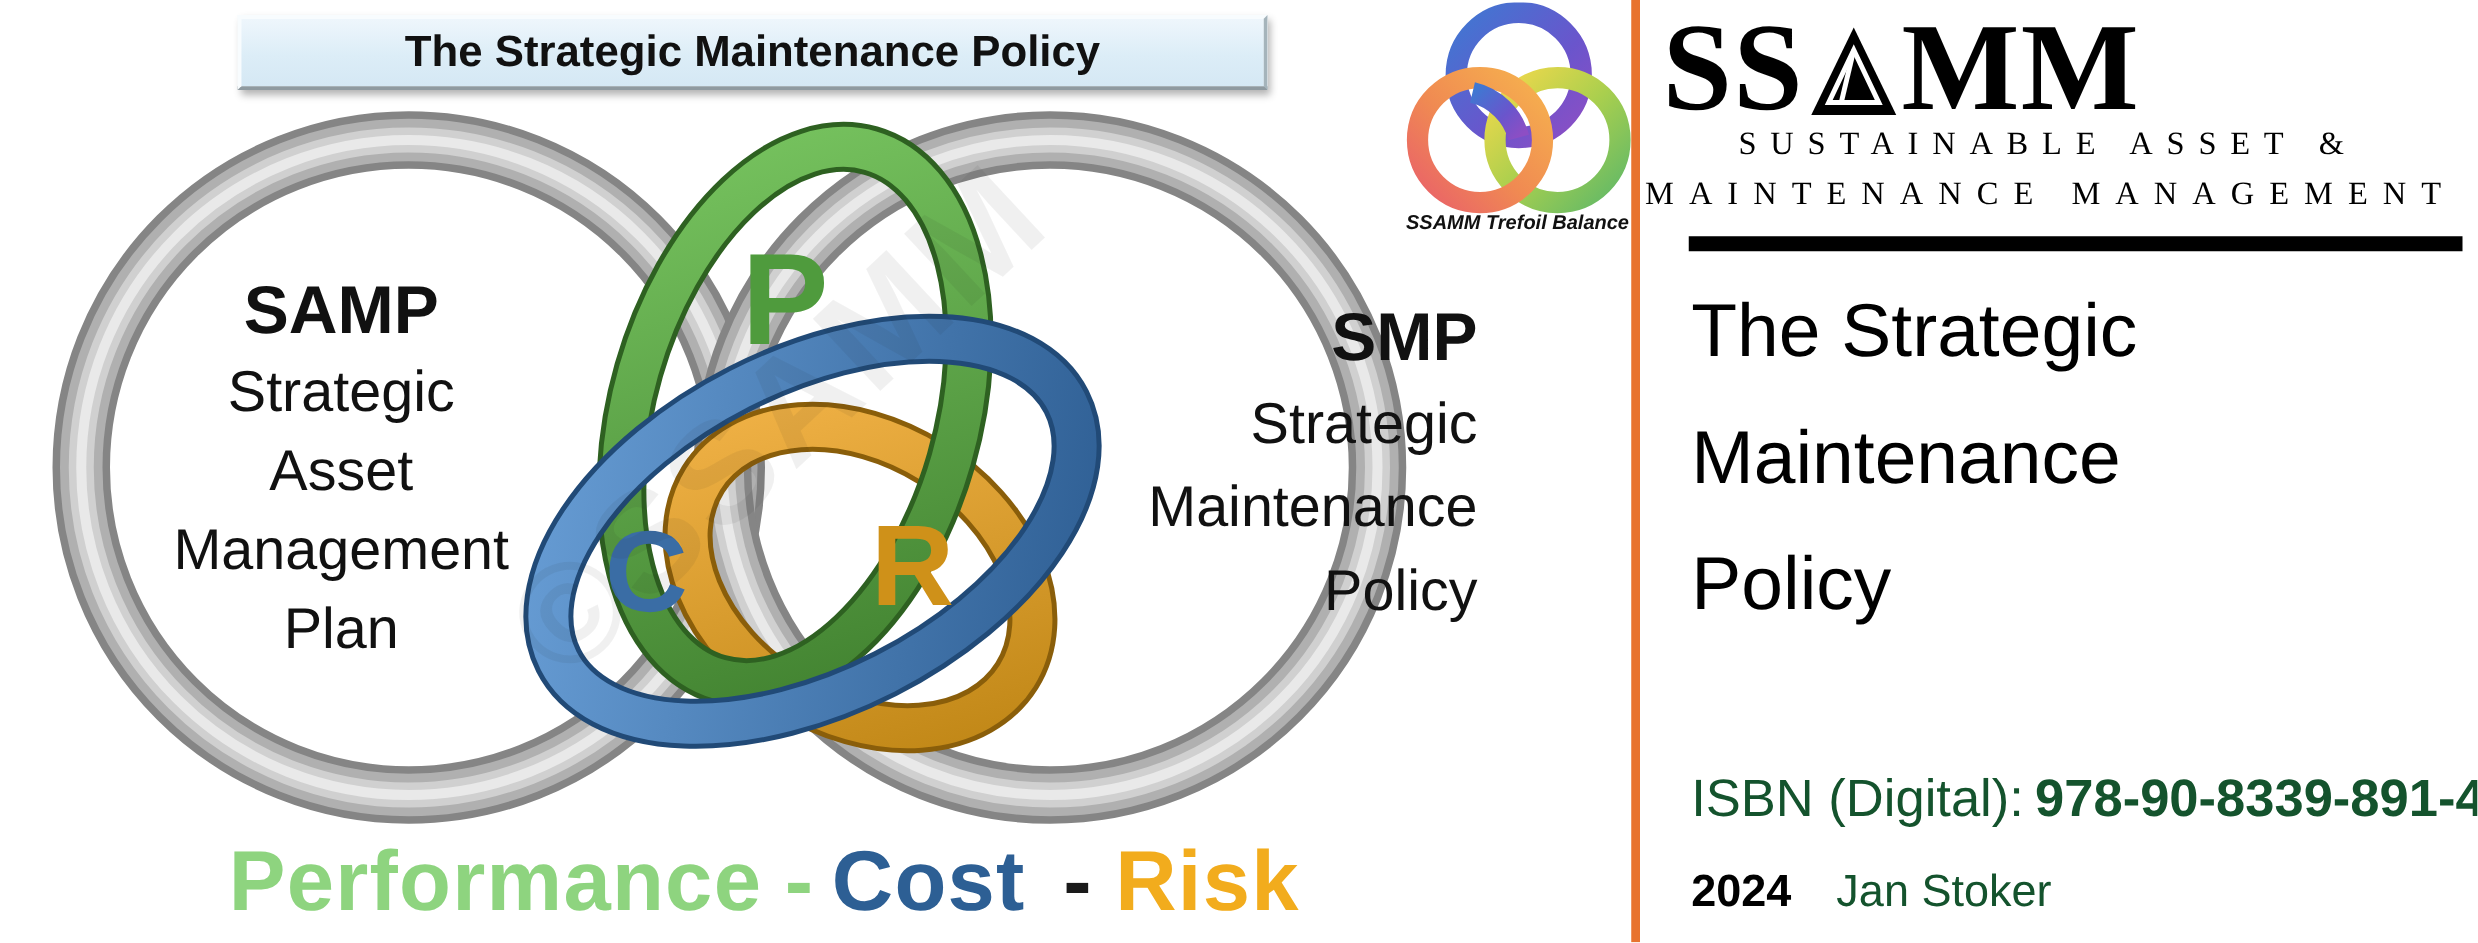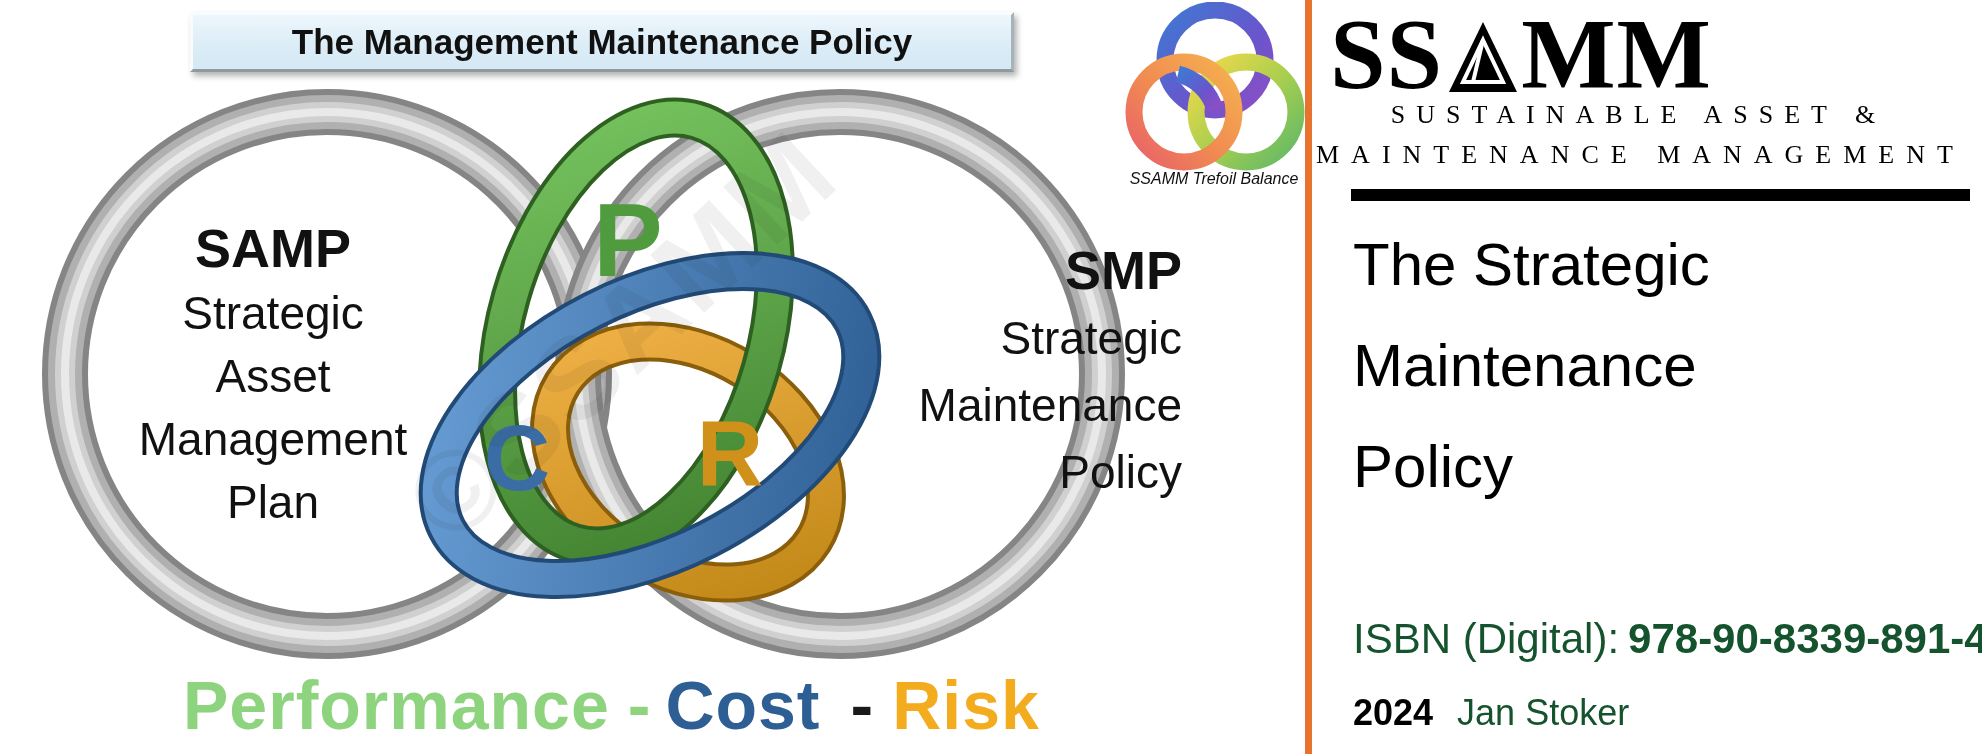--- a/index.html
+++ b/index.html
@@ -29,21 +29,21 @@
           white-space:nowrap;letter-spacing:1px;}
   .phrase .perf{color:#8ED47F;}
   .phrase .sep1{color:#8ED47F;margin:0 14px 0 18px;}
   .phrase .cost{color:#2D5F94;}
   .phrase .sep2{color:#1a1a1a;margin:0 18px 0 30px;}
   .phrase .risk{color:#F2AC1D;}
 
   
   .badge{position:absolute;left:1118px;top:2px;width:192px;height:192px;}
   .badge-caption{position:absolute;left:1118px;top:170px;width:192px;text-align:center;
-                 font-size:16px;font-weight:normal;font-style:italic;color:#111;}
+                 font-size:16px;font-weight:bold;font-style:italic;color:#111;}
 
   
   .divider{position:absolute;left:1305px;top:0;width:7px;height:754px;background:#E8732E;}
 
   
   .brand-row{position:absolute;left:1330px;top:6px;width:645px;display:flex;
              align-items:flex-end;justify-content:flex-start;
              font-family:"Liberation Serif",serif;font-weight:bold;font-size:100px;
              line-height:96px;color:#000;letter-spacing:1px;}
   .brand-row svg{margin:0 2px 6px 4px;}
@@ -51,21 +51,21 @@
            font-family:"Liberation Serif",serif;color:#000;white-space:nowrap;}
   #tagline1{top:100px;font-size:26px;letter-spacing:11px;}
   #tagline2{top:140px;font-size:26px;letter-spacing:12px;}
   .rule{position:absolute;left:1351px;top:189px;width:619px;height:12px;background:#000;}
 
   .cover-title{position:absolute;left:1353px;top:214px;font-size:60px;font-weight:normal;
                line-height:101px;color:#000;}
   .edition{position:absolute;left:1353px;top:562px;font-size:33px;font-weight:bold;color:#000;}
   .isbn-row{position:absolute;left:1353px;top:615px;font-size:42px;color:#14532d;white-space:nowrap;}
   .isbn-row .isbn-val{font-weight:bold;margin-left:9px;}
-  .year-row{position:absolute;left:1353px;top:692px;display:flex;gap:24px;align-items:baseline;}
+  .year-row{position:absolute;left:1353px;top:692px;display:flex;gap:36px;align-items:baseline;}
   .year-row .year{font-size:36px;font-weight:bold;color:#000;}
   .year-row .author{font-size:36px;font-weight:normal;color:#14532d;}
 </style>
 </head>
 <body>
 
 <div id="stage">
 
   <svg id="knot-svg" width="1320" height="754" viewBox="0 0 1320 754">
     <defs>
@@ -111,21 +111,21 @@
     </g>
 
     <text x="628" y="240" text-anchor="middle" dominant-baseline="central" font-family="Liberation Sans, sans-serif" font-weight="bold" font-size="104" fill="#4F9B3D">P</text>
     <text x="517" y="458" text-anchor="middle" dominant-baseline="central" font-family="Liberation Sans, sans-serif" font-weight="bold" font-size="92" fill="#3A6DA5">C</text>
     <text x="730" y="453" text-anchor="middle" dominant-baseline="central" font-family="Liberation Sans, sans-serif" font-weight="bold" font-size="92" fill="#CF9119">R</text>
 
     <text transform="translate(452,548) rotate(-43)" font-family="Liberation Sans, sans-serif" font-weight="bold" font-size="115" letter-spacing="4" fill="#1a1a1a" opacity="0.06">©SSAMM</text>
   </svg>
 
   <div class="banner">
-    <span>The Management Maintenance Policy</span>
+    <span>The Strategic Maintenance Policy</span>
   </div>
 
   <div id="samp-label" class="circle-label">
     <div class="abbr">SAMP</div>
     <div class="sub">Strategic</div>
     <div class="sub">Asset</div>
     <div class="sub">Management</div>
     <div class="sub">Plan</div>
   </div>
 

